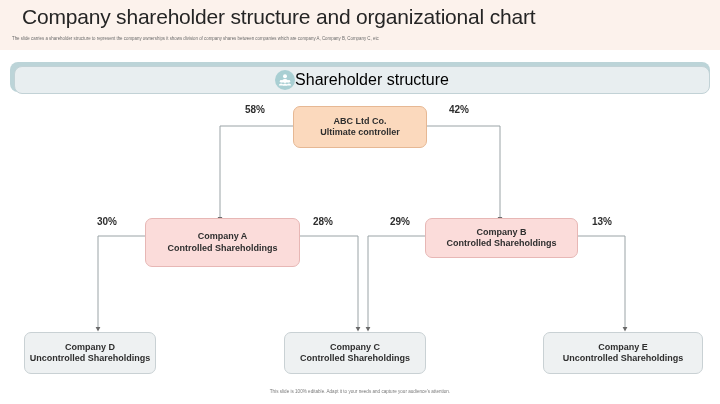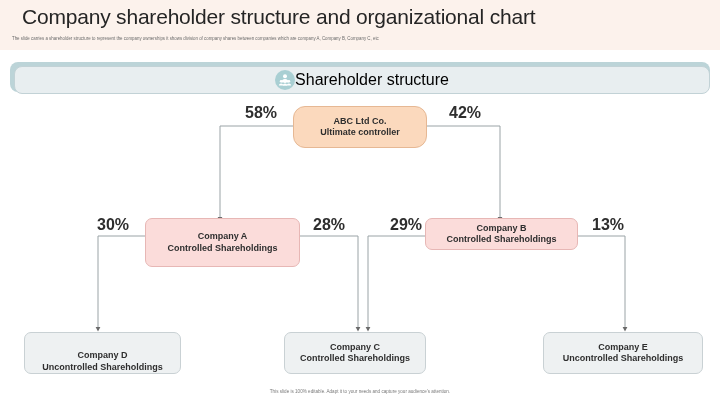--- a/index.html
+++ b/index.html
@@ -119,21 +119,21 @@
     background: #fbdcda;
     border: 1px solid #e7b7b5;
   }
   .node-leaf {
     background: #eef1f2;
     border: 1px solid #c9d1d4;
   }
 
   .pct {
     position: absolute;
-    font-size: 16px;
+    font-size: 10px;
     font-weight: 700;
     color: #2e2e2e;
     white-space: nowrap;
   }
 
   
   #footer-note {
     position: absolute;
     left: 0;
     top: 388px;
@@ -187,36 +187,36 @@
       <path d="M145,140 L98,140 L98,234" marker-end="url(#arr)"></path>
 
       <path d="M300,140 L358,140 L358,234" marker-end="url(#arr)"></path>
 
       <path d="M425,140 L368,140 L368,234" marker-end="url(#arr)"></path>
 
       <path d="M578,140 L625,140 L625,234" marker-end="url(#arr)"></path>
     </g>
   </svg>
 
-  <div class="node node-root" style="left:293px; top:10px; width:134px; height:42px;border-radius:12px;">
+  <div class="node node-root" style="left:293px; top:10px; width:134px; height:42px;">
     <span class="l1">ABC Ltd Co.</span>
     <span class="l2">Ultimate controller</span>
   </div>
 
   <div class="node node-ctrl" style="left:145px; top:122px; width:155px; height:49px;">
     <span class="l1">Company A</span>
     <span class="l2">Controlled Shareholdings</span>
   </div>
 
-  <div class="node node-ctrl" style="left:425px; top:122px; width:153px; height:32px;">
+  <div class="node node-ctrl" style="left:425px; top:122px; width:153px; height:40px;">
     <span class="l1">Company B</span>
     <span class="l2">Controlled Shareholdings</span>
   </div>
 
-  <div class="node node-leaf" style="left:24px; top:236px; width:157px; height:42px;justify-content:flex-end;">
+  <div class="node node-leaf" style="left:24px; top:236px; width:132px; height:42px;">
     <span class="l1">Company D</span>
     <span class="l2">Uncontrolled Shareholdings</span>
   </div>
 
   <div class="node node-leaf" style="left:284px; top:236px; width:142px; height:42px;">
     <span class="l1">Company C</span>
     <span class="l2">Controlled Shareholdings</span>
   </div>
 
   <div class="node node-leaf" style="left:543px; top:236px; width:160px; height:42px;">

